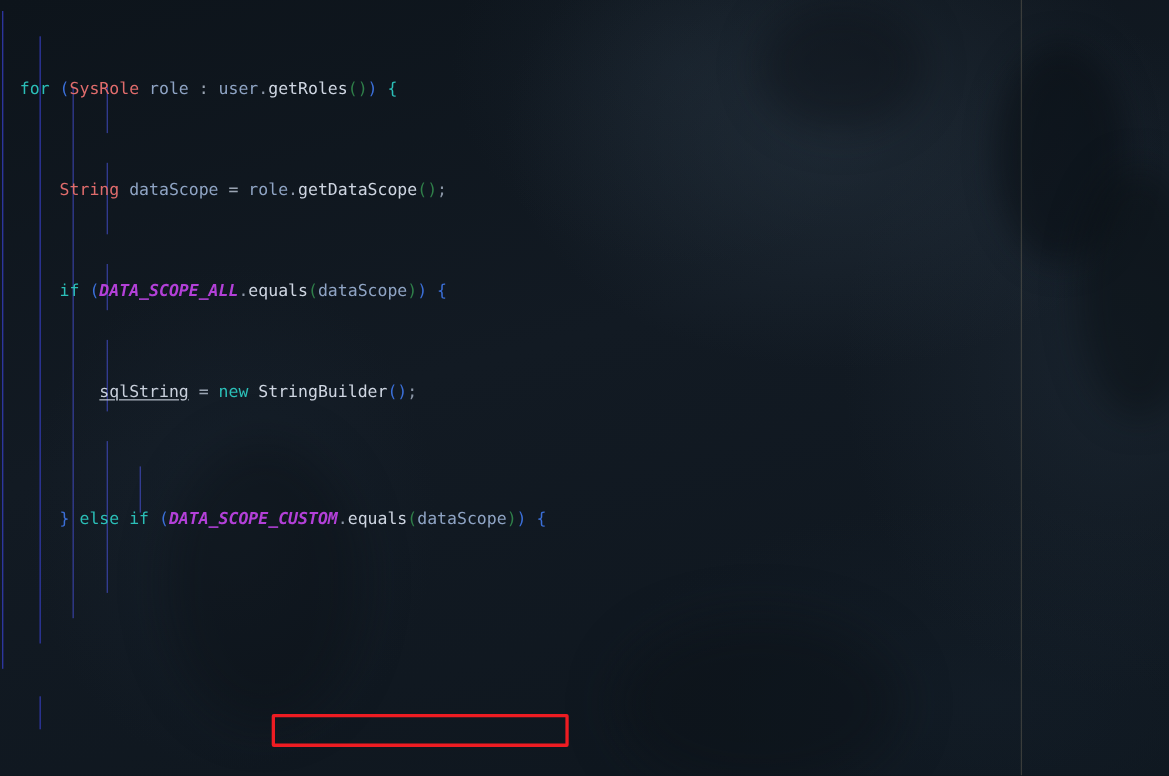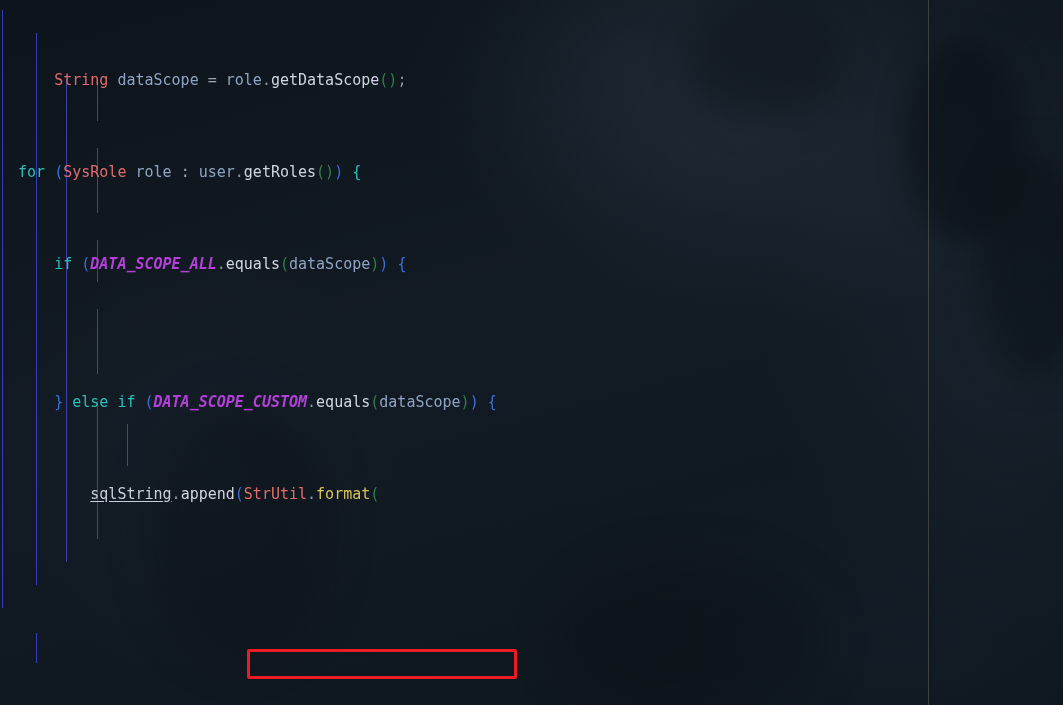--- a/index.html
+++ b/index.html
@@ -136,31 +136,31 @@
   <div class="indent-guide soft" style="left:97px; top:240px; height:42px;"></div>
   <div class="indent-guide soft" style="left:97px; top:309px; height:65px;"></div>
   <div class="indent-guide soft" style="left:97px; top:401px; height:138px;"></div>
   <div class="indent-guide soft" style="left:127px; top:424px; height:42px;"></div>
   <div class="indent-guide" style="left:36px; top:633px; height:30px;"></div>
 
   <div id="right-margin"></div>
 
   <div id="code">
 
+    <div class="line"><span class="plain">  </span><span class="kw">for</span> <span class="paren">(</span><span class="type">SysRole</span> <span class="var">role</span> <span class="op">:</span> <span class="var">user</span><span class="punct">.</span><span class="mth">getRoles</span><span class="paren2">()</span><span class="paren">)</span> <span class="brace">{</span></div>
+
     <div class="line"><span class="plain">      </span><span class="type">String</span> <span class="var">dataScope</span> <span class="op">=</span> <span class="var">role</span><span class="punct">.</span><span class="mth">getDataScope</span><span class="paren2">()</span><span class="punct">;</span></div>
 
-    <div class="line"><span class="plain">  </span><span class="kw">for</span> <span class="paren">(</span><span class="type">SysRole</span> <span class="var">role</span> <span class="op">:</span> <span class="var">user</span><span class="punct">.</span><span class="mth">getRoles</span><span class="paren2">()</span><span class="paren">)</span> <span class="brace">{</span></div>
-
     <div class="line"><span class="plain">      </span><span class="kw">if</span> <span class="paren">(</span><span class="const">DATA_SCOPE_ALL</span><span class="punct">.</span><span class="mth">equals</span><span class="paren2">(</span><span class="var">dataScope</span><span class="paren2">)</span><span class="paren">)</span> <span class="brace2">{</span></div>
 
+    <div class="line"><span class="plain">          </span><span class="fld">sqlString</span> <span class="op">=</span> <span class="kw">new</span> <span class="mth">StringBuilder</span><span class="paren">()</span><span class="punct">;</span></div>
 
 
     <div class="line"><span class="plain">      </span><span class="brace2">}</span> <span class="kw">else if</span> <span class="paren">(</span><span class="const">DATA_SCOPE_CUSTOM</span><span class="punct">.</span><span class="mth">equals</span><span class="paren2">(</span><span class="var">dataScope</span><span class="paren2">)</span><span class="paren">)</span> <span class="brace2">{</span></div>
 
-    <div class="line"><span class="plain">          </span><span class="fld">sqlString</span><span class="punct">.</span><span class="mth">append</span><span class="paren">(</span><span class="cls">StrUtil</span><span class="punct">.</span><span class="smth">format</span><span class="paren2">(</span></div>
 
     
 
     
 
     
 
     
 
     

